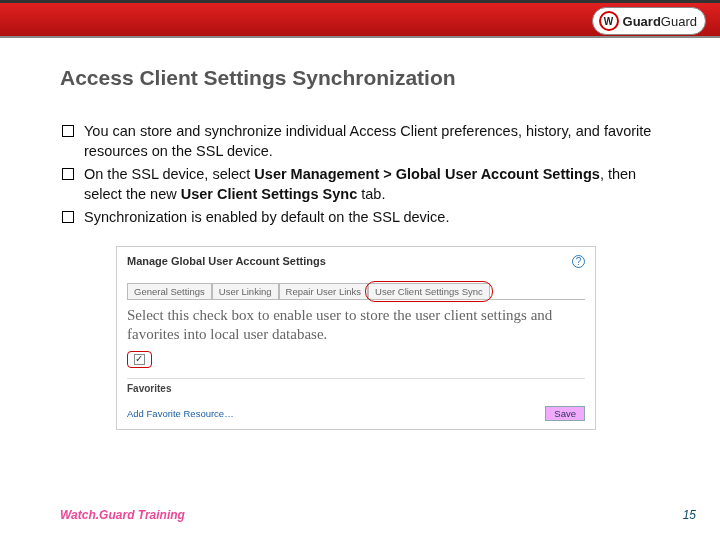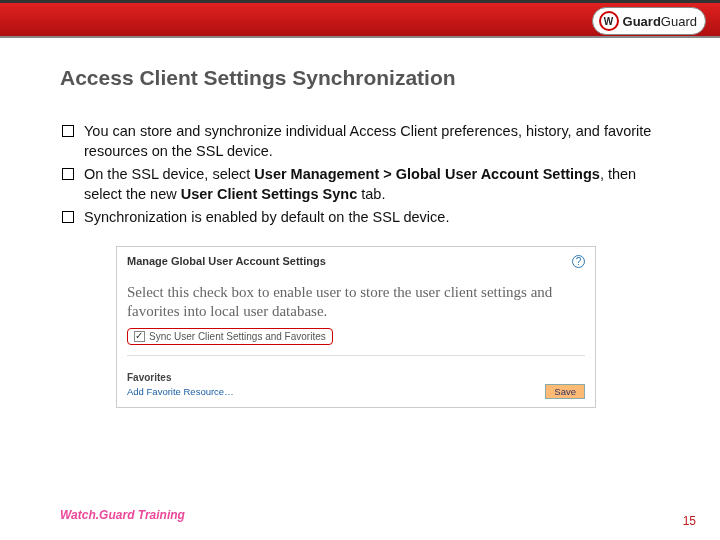--- a/index.html
+++ b/index.html
@@ -157,52 +157,53 @@
     font-size: 10px;
     line-height: 10px;
     left: 0; top: -1px;
     color: #333;
   }
   .fav-head {
     font-weight: bold;
     font-size: 10px;
     color: #444;
     border-top: 1px solid #ddd;
-    padding-top: 16px;
-    margin-bottom: 3px;
+    padding-top: 4px;
+    margin-bottom: 14px;
   }
   .link {
     color: #1b5fa6;
     font-size: 9.5px;
   }
   .save-btn {
     position: absolute;
     right: 10px;
     bottom: 8px;
     border: 1px solid #8aa;
-    background: #fdba74;
+    background: #f0abfc;
     font-size: 9.5px;
     padding: 1px 8px;
     color: #336;
   }
   .footer {
     position: absolute;
     left: 60px;
     bottom: 18px;
     font-size: 12px;
     font-style: italic;
     font-weight: bold;
     color: #ec4899;
   }
   .page-num {
     position: absolute;
     right: 24px;
-    bottom: 12px;
+    bottom: 18px;
     font-size: 12px;
-    color: #b91c1c;
+    font-style: italic;
+    color: #0c4a6e;
   }
 </style>
 </head>
 <body>
 
 <div class="top-bar">
   <div class="logo-wrap">
     <div class="logo-circle">W</div>
     <div class="logo-text">
       <span>Guard</span><span class="light">Guard</span>
@@ -221,24 +222,29 @@
       <span>On the SSL device, select </span><span class="bold">User Management &gt; Global User Account Settings</span><span>, then select the new </span><span class="bold">User Client Settings Sync</span><span> tab.</span>
     </li>
     <li>
       <span>Synchronization is enabled by default on the SSL device.</span>
     </li>
   </ul>
 
   <div class="screenshot">
     <div class="help-icon">?</div>
     <div class="ss-title">Manage Global User Account Settings</div>
+    <div class="tabs">
+      <div class="tab">General Settings</div>
+      <div class="tab">User Linking</div>
+      <div class="tab">Repair User Links</div>
+      <div class="tab circled">User Client Settings Sync</div>
+    </div>
     <div class="ss-body">Select this check box to enable user to store the user client settings and favorites into local user database.</div>
     <div class="cb-row">
       <div class="cb"></div>
-      <span>Sync User Client Settings and Favorites</span>
     </div>
     <div class="fav-head">Favorites</div>
     <div class="link">Add Favorite Resource…</div>
     <div class="save-btn">Save</div>
   </div>
 </div>
 
 <div class="footer">Watch.Guard Training</div>
 <div class="page-num">15</div>
 

